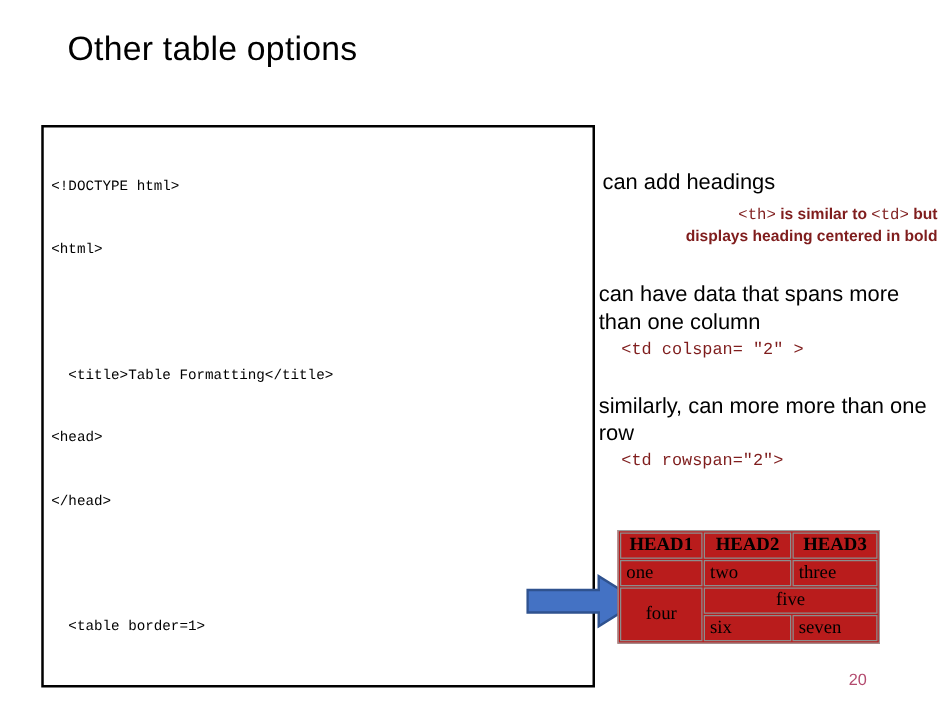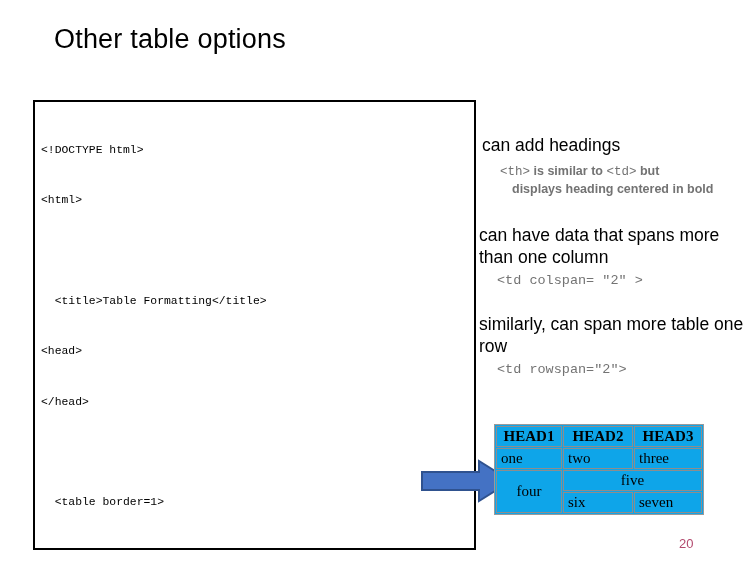--- a/index.html
+++ b/index.html
@@ -55,22 +55,23 @@
     position: absolute;
     font-size: 17.5px;
     font-weight: 400;
     color: #000000;
     line-height: 22px;
   }
   .ann-sub {
     position: absolute;
     font-size: 12.5px;
     font-weight: bold;
-    color: #737373;
+    color: #7f1d1d;
     line-height: 17px;
+    text-align: right;
   }
   .mono {
     font-family: "Liberation Mono", "DejaVu Sans Mono", monospace;
     font-weight: normal;
   }
   .mono-b {
     font-family: "Liberation Mono", "DejaVu Sans Mono", monospace;
     font-weight: normal;
     font-size: 13.5px;
   }
@@ -100,21 +101,21 @@
     left: 494px;
     top: 424px;
   }
   table.preview {
     border-collapse: separate;
     border-spacing: 1px;
     border: 1px solid #9a9a9a;
     font-family: "Liberation Serif", "DejaVu Serif", serif;
     font-size: 15px;
     color: #000000;
-    background: #0ea5e9;
+    background: #b91c1c;
   }
   table.preview th,
   table.preview td {
     border: 1px solid #8d8d8d;
     padding: 1px 4px;
     font-weight: normal;
     text-align: left;
     vertical-align: middle;
   }
   table.preview th {
@@ -172,21 +173,21 @@
 
 <div class="ann-head" id="ann1-head">can add headings</div>
 <div class="ann-sub" id="ann1-sub">
   <span class="mono">&lt;th&gt;</span><span> is similar to </span><span class="mono">&lt;td&gt;</span><span> but</span>
   <span class="l2">displays heading centered in bold</span>
 </div>
 
 <div class="ann-head" id="ann2-head">can have data that spans more than one column</div>
 <div class="ann-sub mono-b" id="ann2-sub">&lt;td colspan= "2" &gt;</div>
 
-<div class="ann-head" id="ann3-head">similarly, can span more table one row</div>
+<div class="ann-head" id="ann3-head">similarly, can more more than one row</div>
 <div class="ann-sub mono-b" id="ann3-sub">&lt;td rowspan="2"&gt;</div>
 
 <svg id="arrow" viewBox="0 0 92 44">
   <polygon points="1,13 58,13 58,2 90,22 58,42 58,31 1,31" fill="#4472c4" stroke="#2f528f" stroke-width="2"></polygon>
 </svg>
 
 <div id="preview-table-wrap">
   <table class="preview">
     <tbody>
         <tr>

